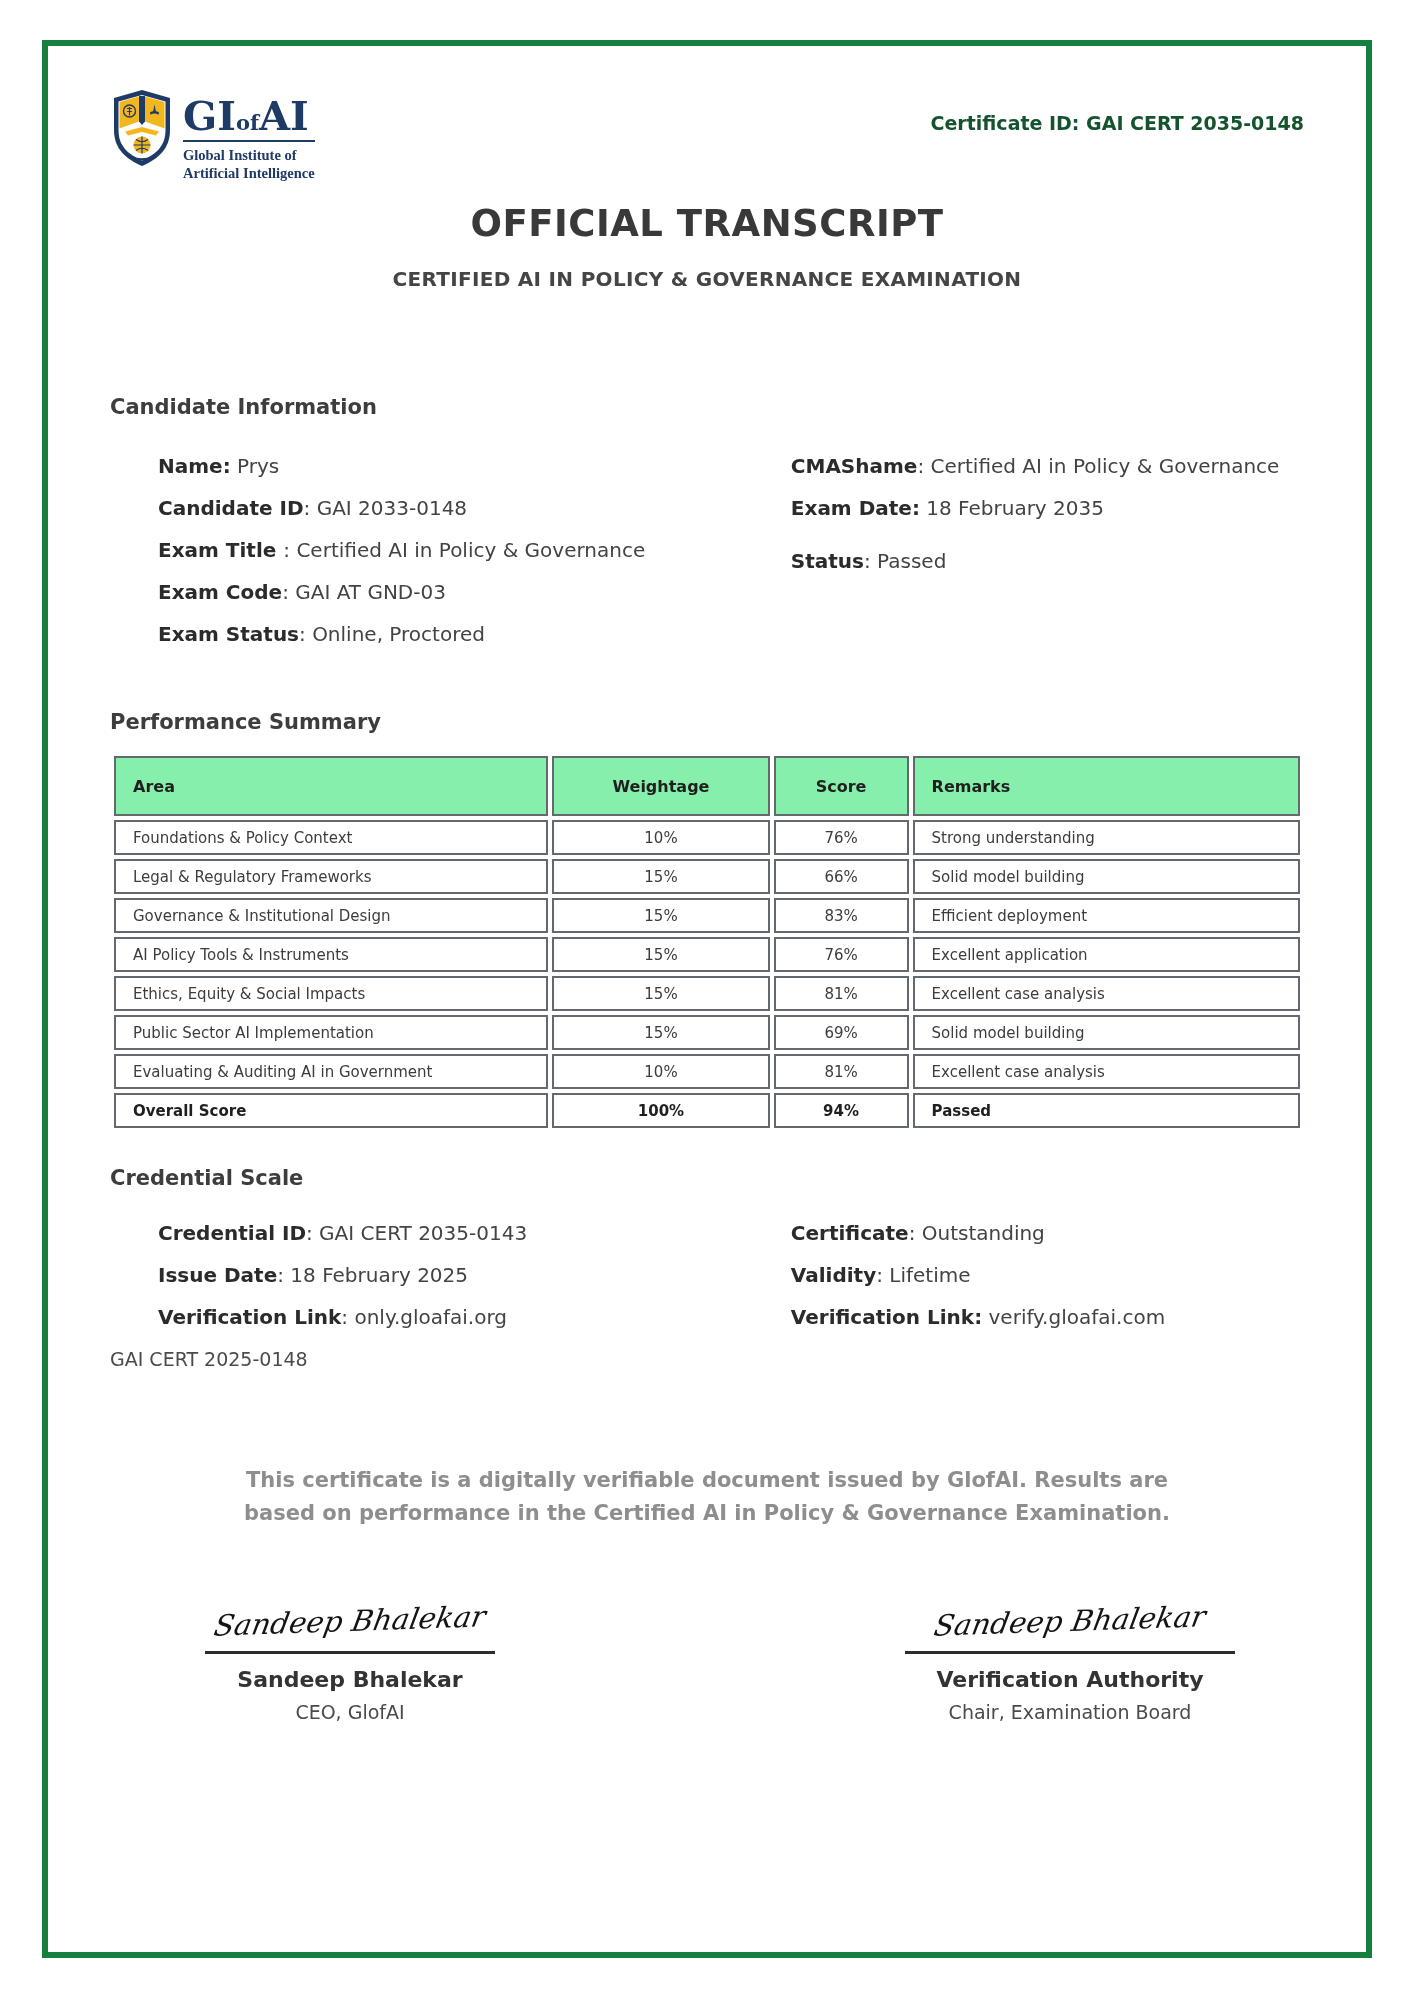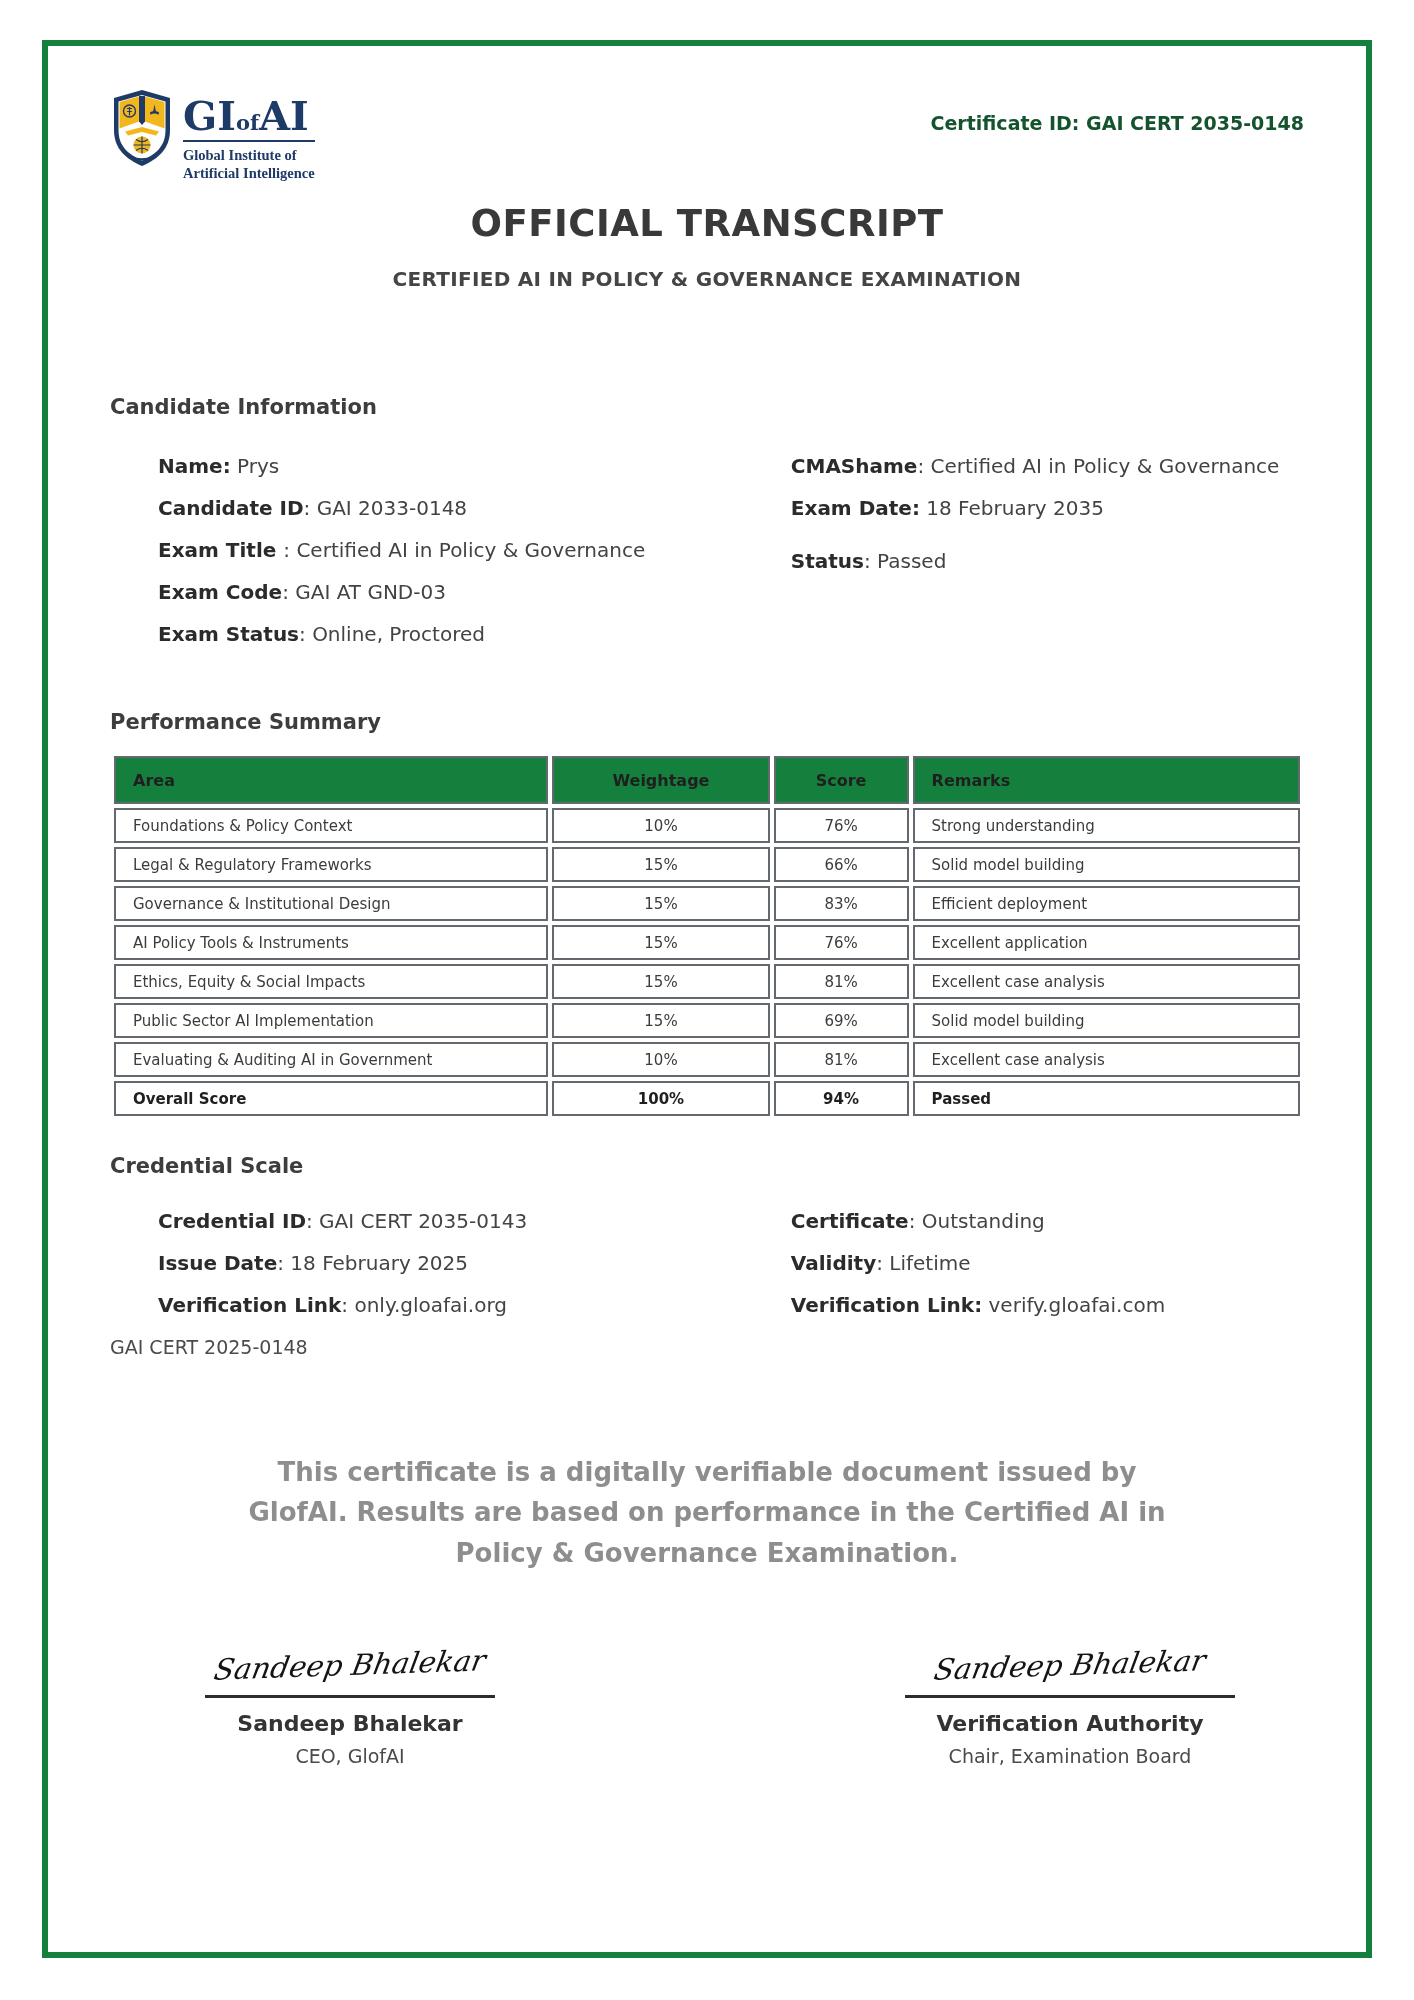--- a/index.html
+++ b/index.html
@@ -29,31 +29,31 @@
   .section-title { font-size:21px; font-weight:bold; color:#3d3d3d; margin:0; }
   .candidate-title { margin-top:104px; }
   .fields-grid { display:grid; grid-template-columns:53% 47%; margin-top:26px; }
   .field { margin:0; font-size:20px; line-height:42px; color:#434343; white-space:nowrap; }
   .field strong { color:#2b2b2b;margin-left:48px; }
   .field.gap-above { margin-top:11px; }
   .perf-title { margin-top:55px; }
   
   table.perf { width:100%; border-collapse:separate; border-spacing:4px; margin-top:18px; }
   .perf th, .perf td { border:2px solid #63696f; background:#ffffff; }
-  .perf th { background:#15803d; font-size:16px; font-weight:bold; color:#1f1f1f; height:48px; }
+  .perf th { background:#86efac; font-size:16px; font-weight:bold; color:#1f1f1f; height:60px; }
   .perf td { font-size:15px; color:#3c3c3c; height:35px; }
   .perf th.c-area, .perf td.c-area, .perf th.c-remarks, .perf td.c-remarks { text-align:left; padding-left:17px; }
   .perf th.c-weight, .perf td.c-weight, .perf th.c-score, .perf td.c-score { text-align:center; }
   .perf tr.overall td { font-weight:bold; color:#1f1f1f; }
   
   .cred-title { margin-top:34px; }
   .cred-grid { margin-top:22px; }
   .plain-line { font-size:19px; color:#4b4b4b; line-height:42px; margin:0; }
   
-  .note { width:960px; margin:84px auto 0; text-align:center; color:#8e8e8e; font-weight:bold; font-size:26px; line-height:1.55; }
+  .note { width:960px; margin:84px auto 0; text-align:center; color:#8e8e8e; font-weight:bold; font-size:21px; line-height:1.55; }
   
   .signatures { position:relative; height:150px; margin-top:66px; }
   .sig-block { position:absolute; top:0; text-align:center; }
   .sig-left { left:95px; width:290px; }
   .sig-right { left:795px; width:330px; }
   .sig-script { font-family:"DejaVu Serif","Liberation Serif",serif; font-style:italic; font-size:29px; color:#141414; transform:skewX(-12deg) rotate(-2deg); height:52px; line-height:52px; }
   .sig-line { border-top:3px solid #2d2d2d; margin-top:4px; }
   .sig-name { font-weight:bold; font-size:22px; color:#333333; margin-top:13px; }
   .sig-role { font-size:19px; color:#4a4a4a; margin-top:9px; }
 </style>

